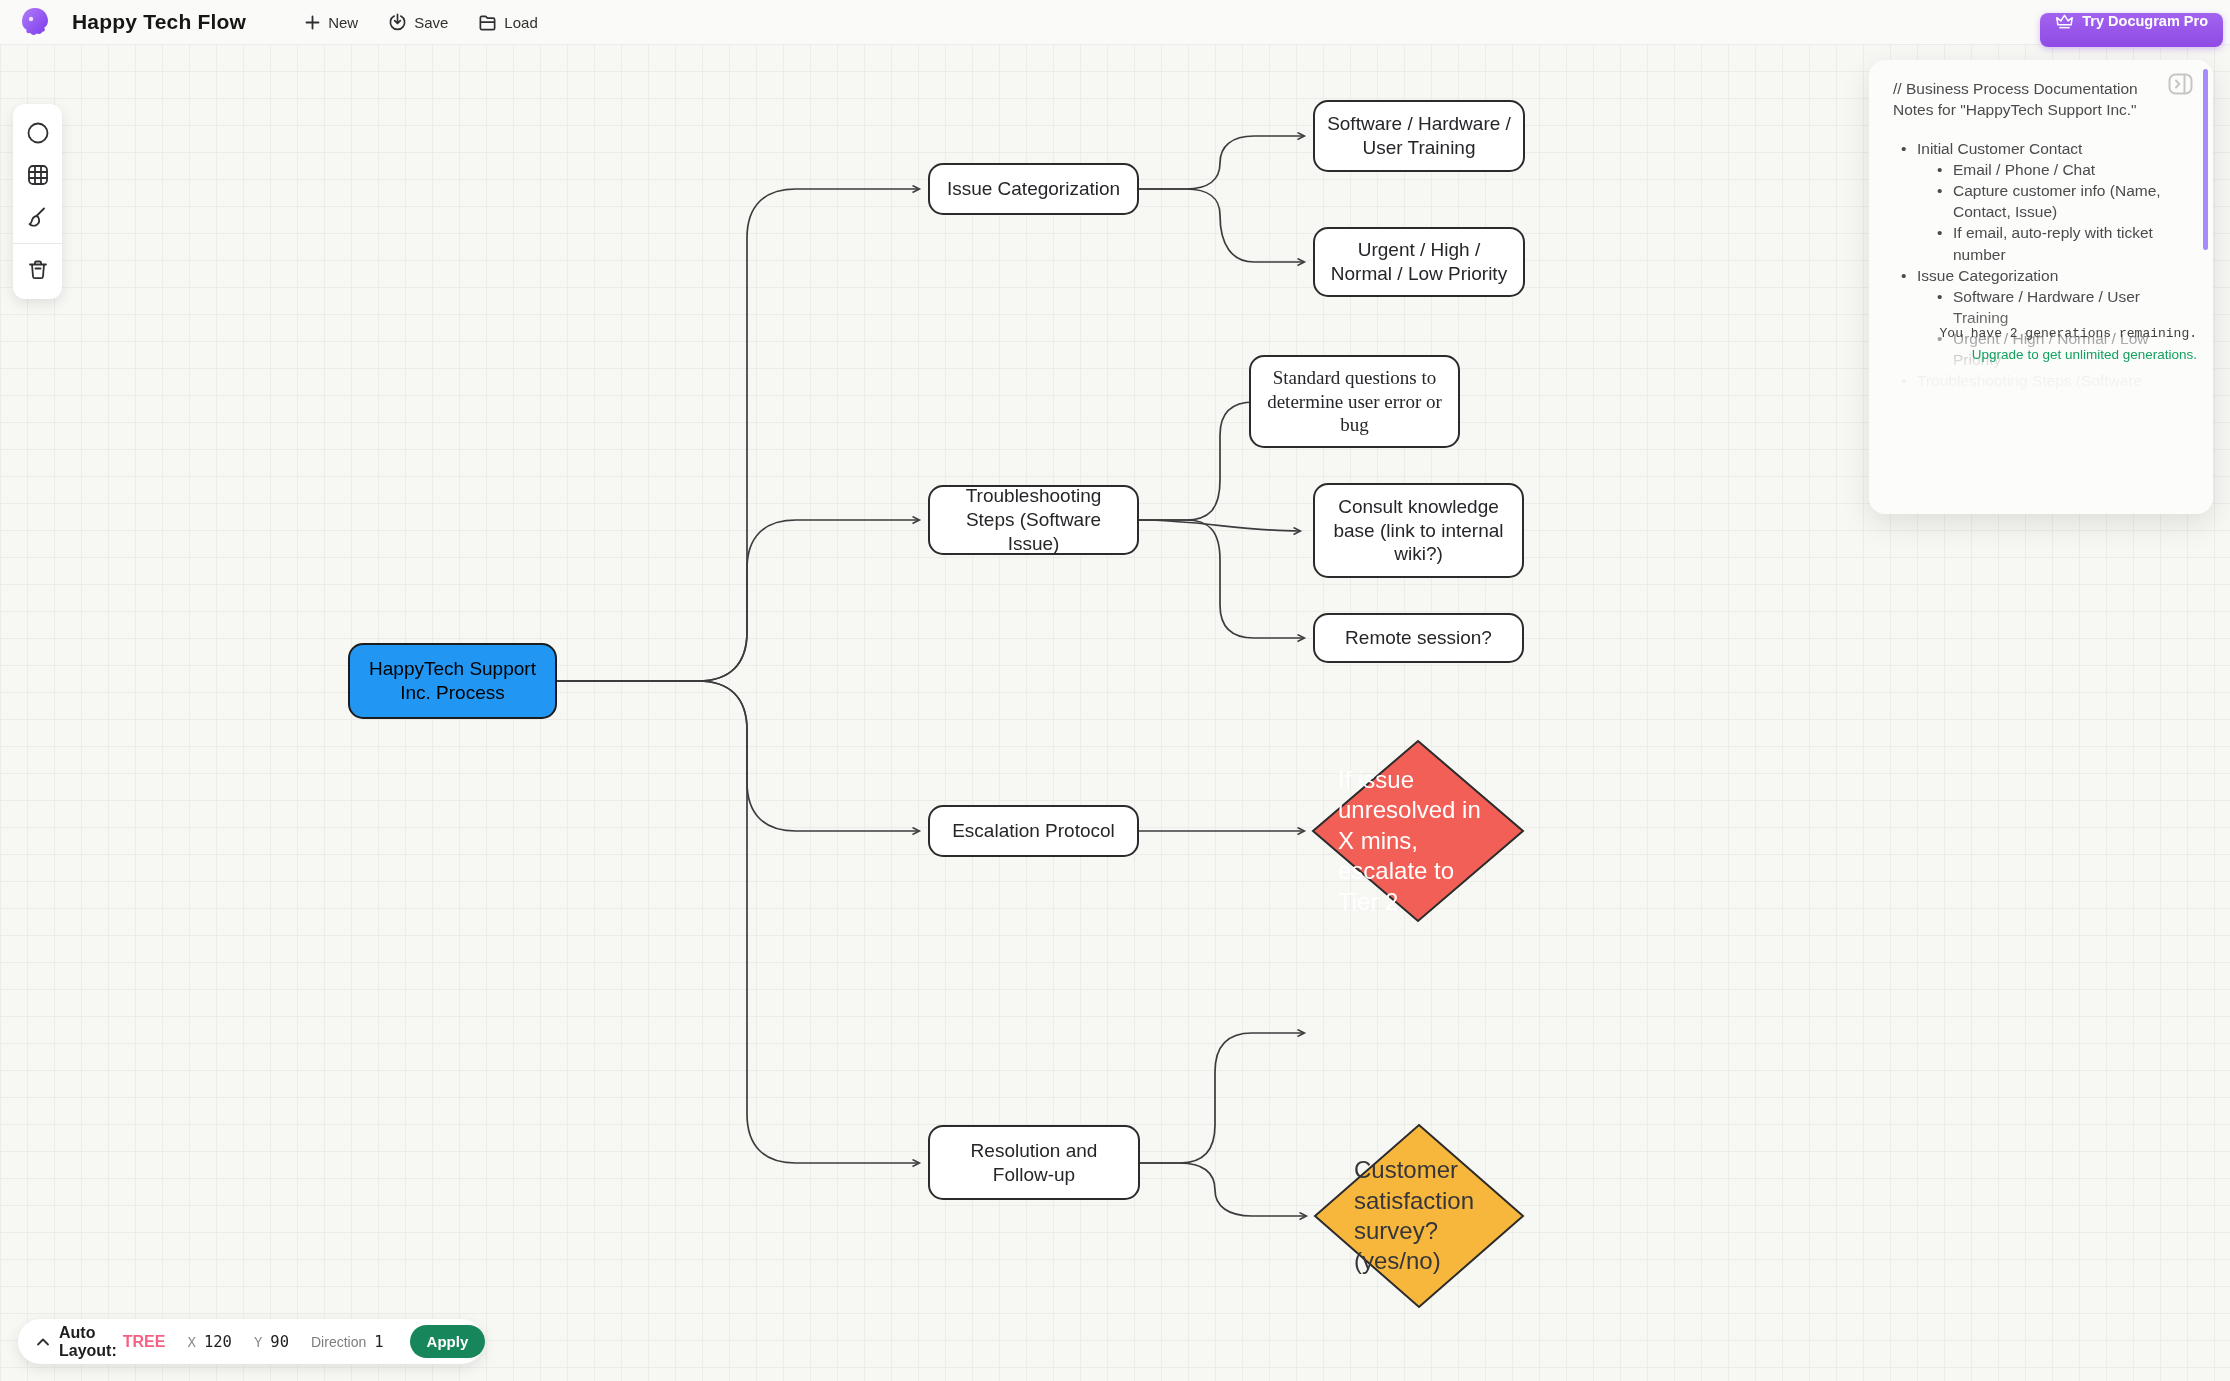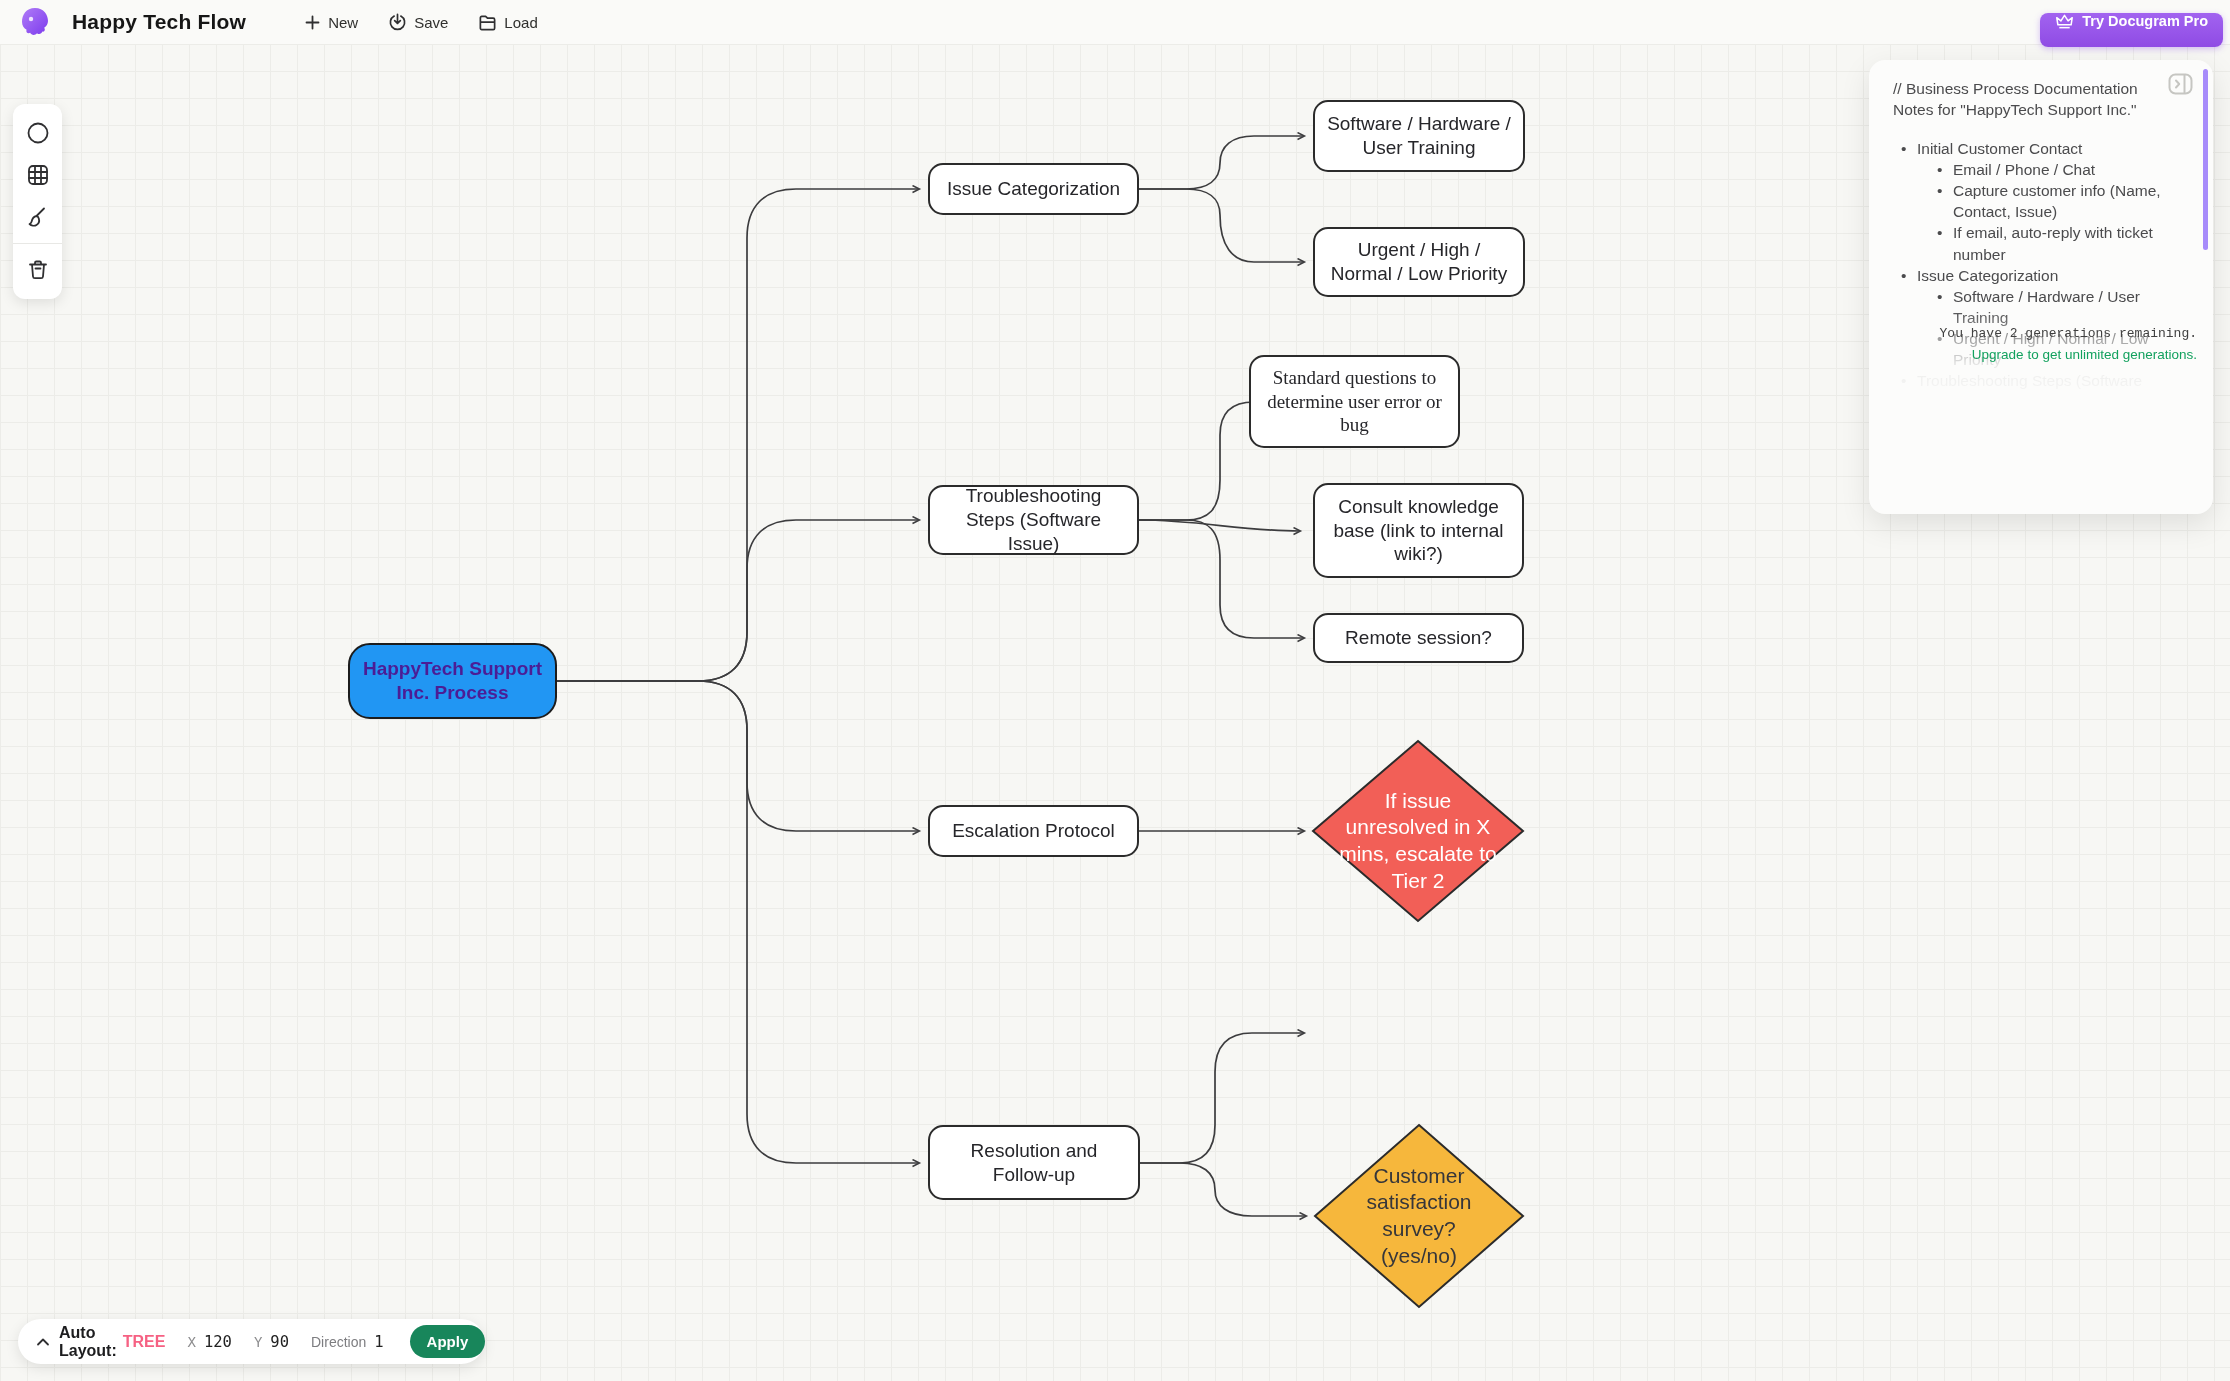--- a/index.html
+++ b/index.html
@@ -43,34 +43,34 @@
   .tool { width:40px; height:40px; display:flex; align-items:center; justify-content:center; cursor:pointer; border-radius:8px; }
   .tool + .tool { margin-top:2px; }
   .tools .divider { width:100%; height:1px; background:#E8E8E5; margin:6px 0; }
 
   
   .node {
     position:absolute; background:#FFFFFF; border:2px solid #2B2B2B; border-radius:15px;
     display:flex; align-items:center; justify-content:center; text-align:center;
     font-size:19px; line-height:1.26; color:#26262a; padding:4px 12px; z-index:5;
   }
-  .node.root { background:#2196F3; color:#4c1d95; font-weight:bold; border-color:#1c1c1c;border-radius:22px; }
+  .node.root { background:#2196F3; color:#000000; font-weight:normal; border-color:#1c1c1c; }
   .n-root     { left:348px; top:599px;  width:209px; height:76px; }
   .n-issue    { left:928px; top:119px;  width:211px; height:52px; }
   .n-software { left:1313px; top:56px;  width:212px; height:72px; }
   .n-urgent   { left:1313px; top:183px; width:212px; height:70px; }
   .n-trouble  { left:928px; top:441px;  width:211px; height:70px; }
   .n-standard { left:1249px; top:311px; width:211px; height:93px;font-family:Liberation Serif, serif; }
   .n-consult  { left:1313px; top:439px; width:211px; height:95px; }
   .n-remote   { left:1313px; top:569px; width:211px; height:50px;padding-left:12px; }
   .n-escal    { left:928px; top:761px;  width:211px; height:52px; }
   .n-resol    { left:928px; top:1081px; width:212px; height:75px; }
   .n-solve    { left:1313px; top:954px; width:212px; height:70px; }
   .dtext {
-    position:absolute; z-index:6; text-align:center; font-size:21px; line-height:1.27;
+    position:absolute; z-index:6; text-align:left; font-size:24px; line-height:1.27;
     display:flex; align-items:center; justify-content:center; pointer-events:none;
   }
   .dtext.red    { left:1338px; top:717px;  width:160px; height:160px; color:#FFFFFF; }
   .dtext.orange { left:1354px; top:1092px; width:130px; height:160px; color:#36363a; }
 
   
   .panel {
     position:absolute; left:1869px; top:16px; width:344px; height:454px;
     background:#FCFCFB; border-radius:16px; box-shadow:0 10px 30px rgba(0,0,0,.10);
     z-index:25; overflow:hidden;

